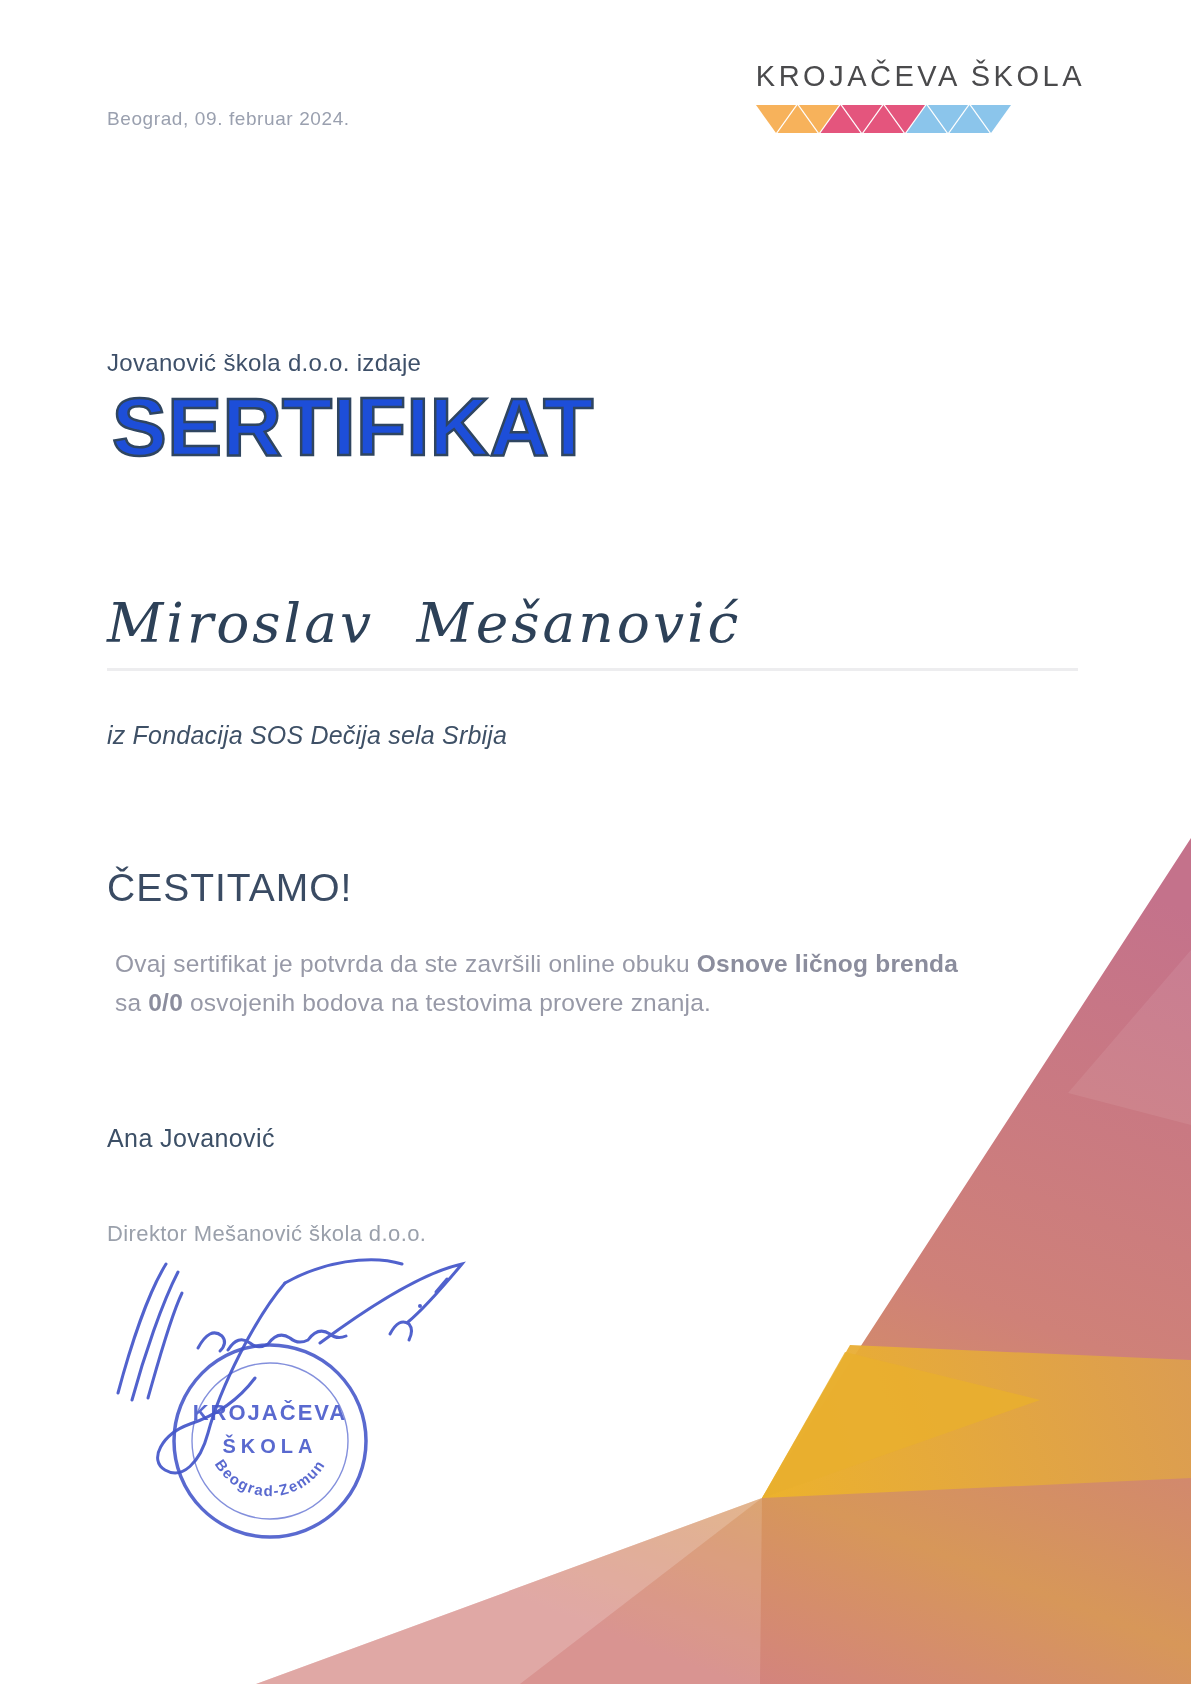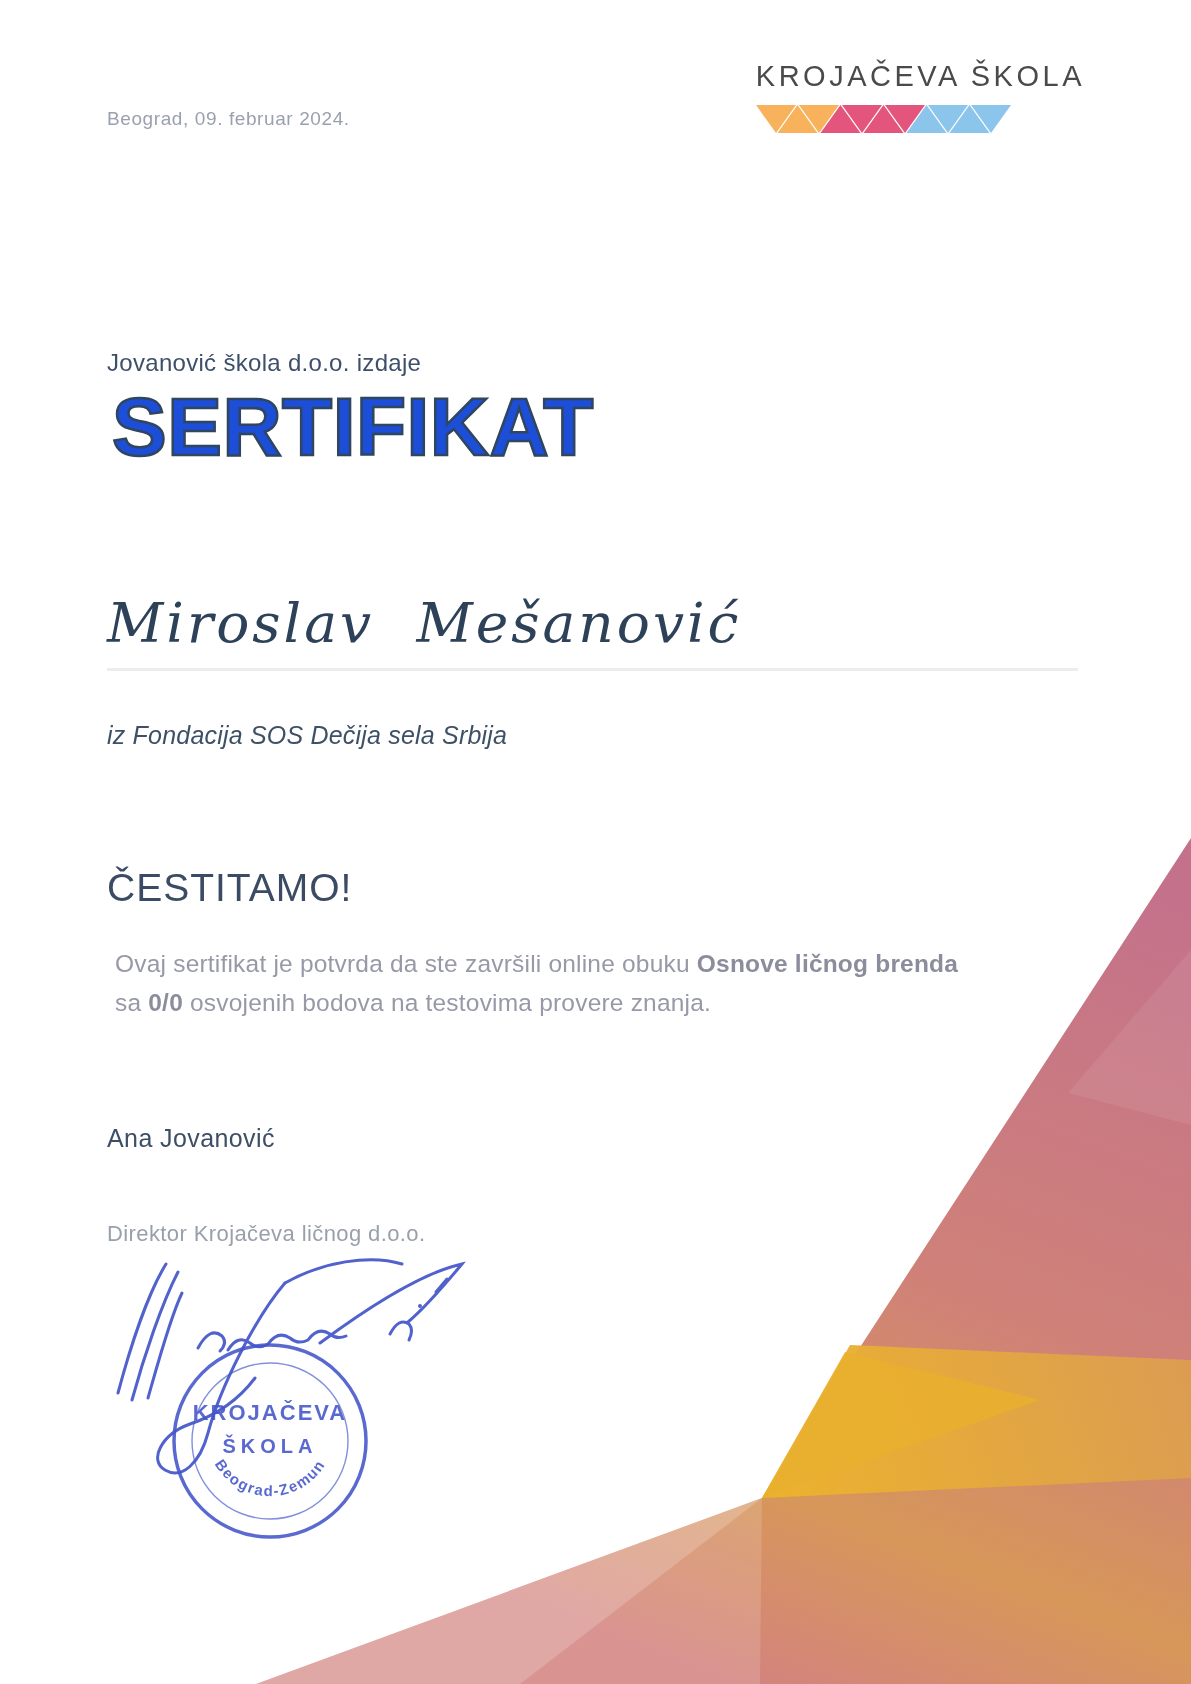--- a/index.html
+++ b/index.html
@@ -119,21 +119,21 @@
   <h1 class="layer title">SERTIFIKAT</h1>
 
   <div class="layer recipient">Miroslav  Mešanović</div>
   <div class="layer rule"></div>
   <div class="layer org">iz Fondacija SOS Dečija sela Srbija</div>
 
   <h2 class="layer congrats">ČESTITAMO!</h2>
   <p class="layer body-text"><span>Ovaj sertifikat je potvrda da ste završili online obuku </span><span class="b">Osnove ličnog brenda</span><span> sa </span><span class="b"> 0/0 </span><span> osvojenih bodova na testovima provere znanja.</span></p>
 
   <div class="layer sig-name">Ana Jovanović</div>
-  <div class="layer sig-role">Direktor Krojačeva ličnog d.o.o.</div>
+  <div class="layer sig-role">Direktor Mešanović škola d.o.o.</div>
 
   <svg class="sig-svg" viewBox="0 0 420 340" aria-hidden="true">
 
     <g opacity="0.88">
       <circle cx="200" cy="193" r="96" fill="none" stroke="#4355c9" stroke-width="3.5"></circle>
       <circle cx="200" cy="193" r="78" fill="none" stroke="#4355c9" stroke-width="1.4" opacity="0.75"></circle>
       <text x="200" y="172" text-anchor="middle" font-family="Liberation Sans, sans-serif" font-size="22" font-weight="700" letter-spacing="2" fill="#4355c9">KROJAČEVA</text>
       <text x="200" y="205" text-anchor="middle" font-family="Liberation Sans, sans-serif" font-size="20" font-weight="700" letter-spacing="5" fill="#4355c9">ŠKOLA</text>
       <path id="stampArc" d="M 138,200 A 64,64 0 0 0 262,200" fill="none" stroke="none"></path>
       <text font-family="Liberation Sans, sans-serif" font-size="15" font-weight="700" letter-spacing="1.5" fill="#4355c9">

